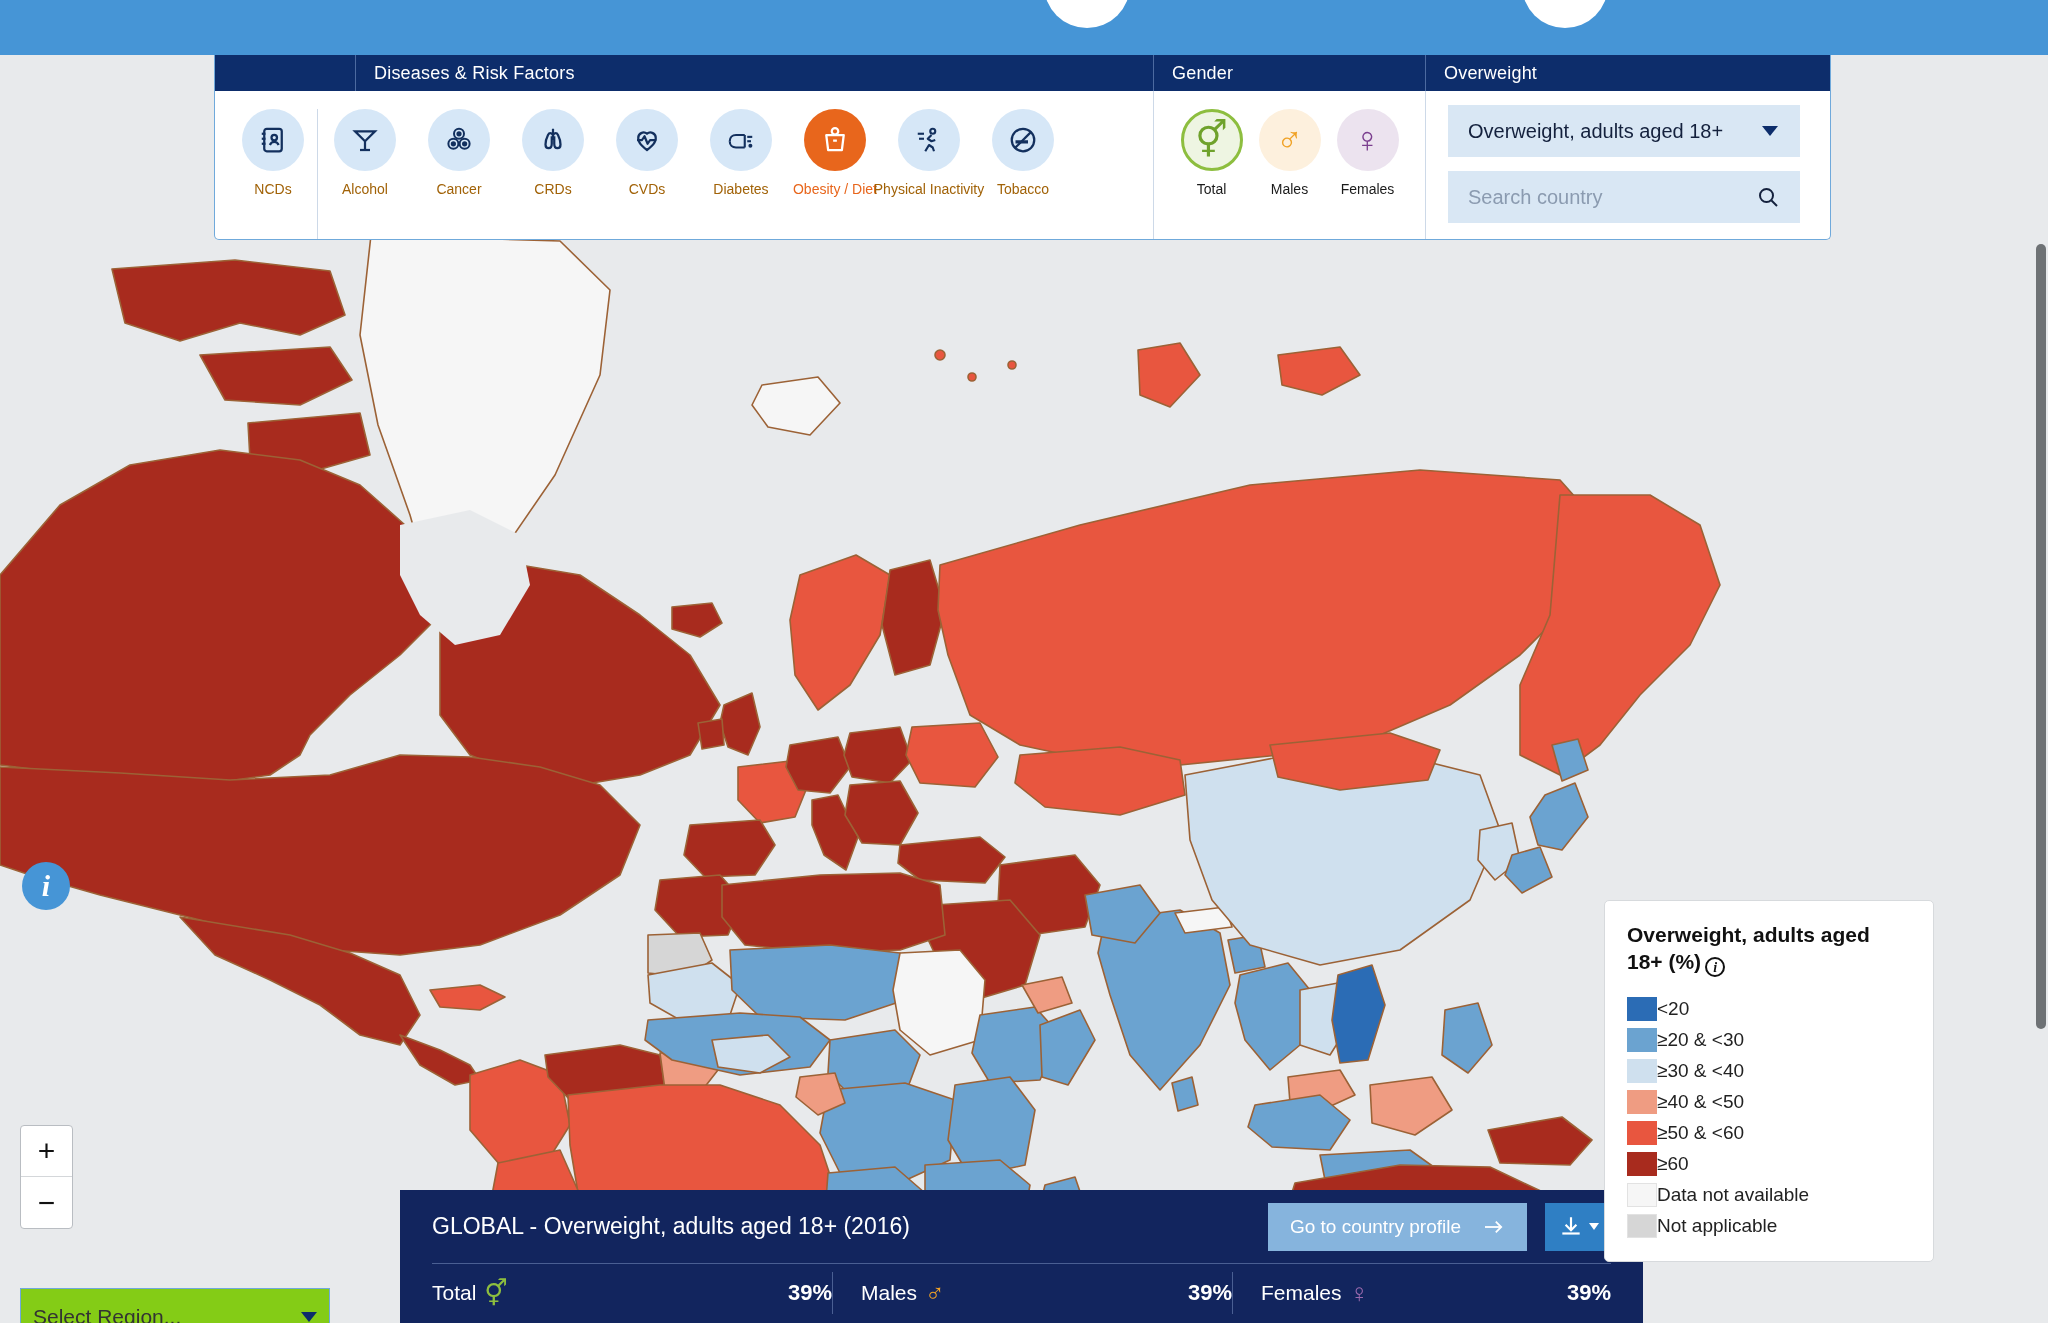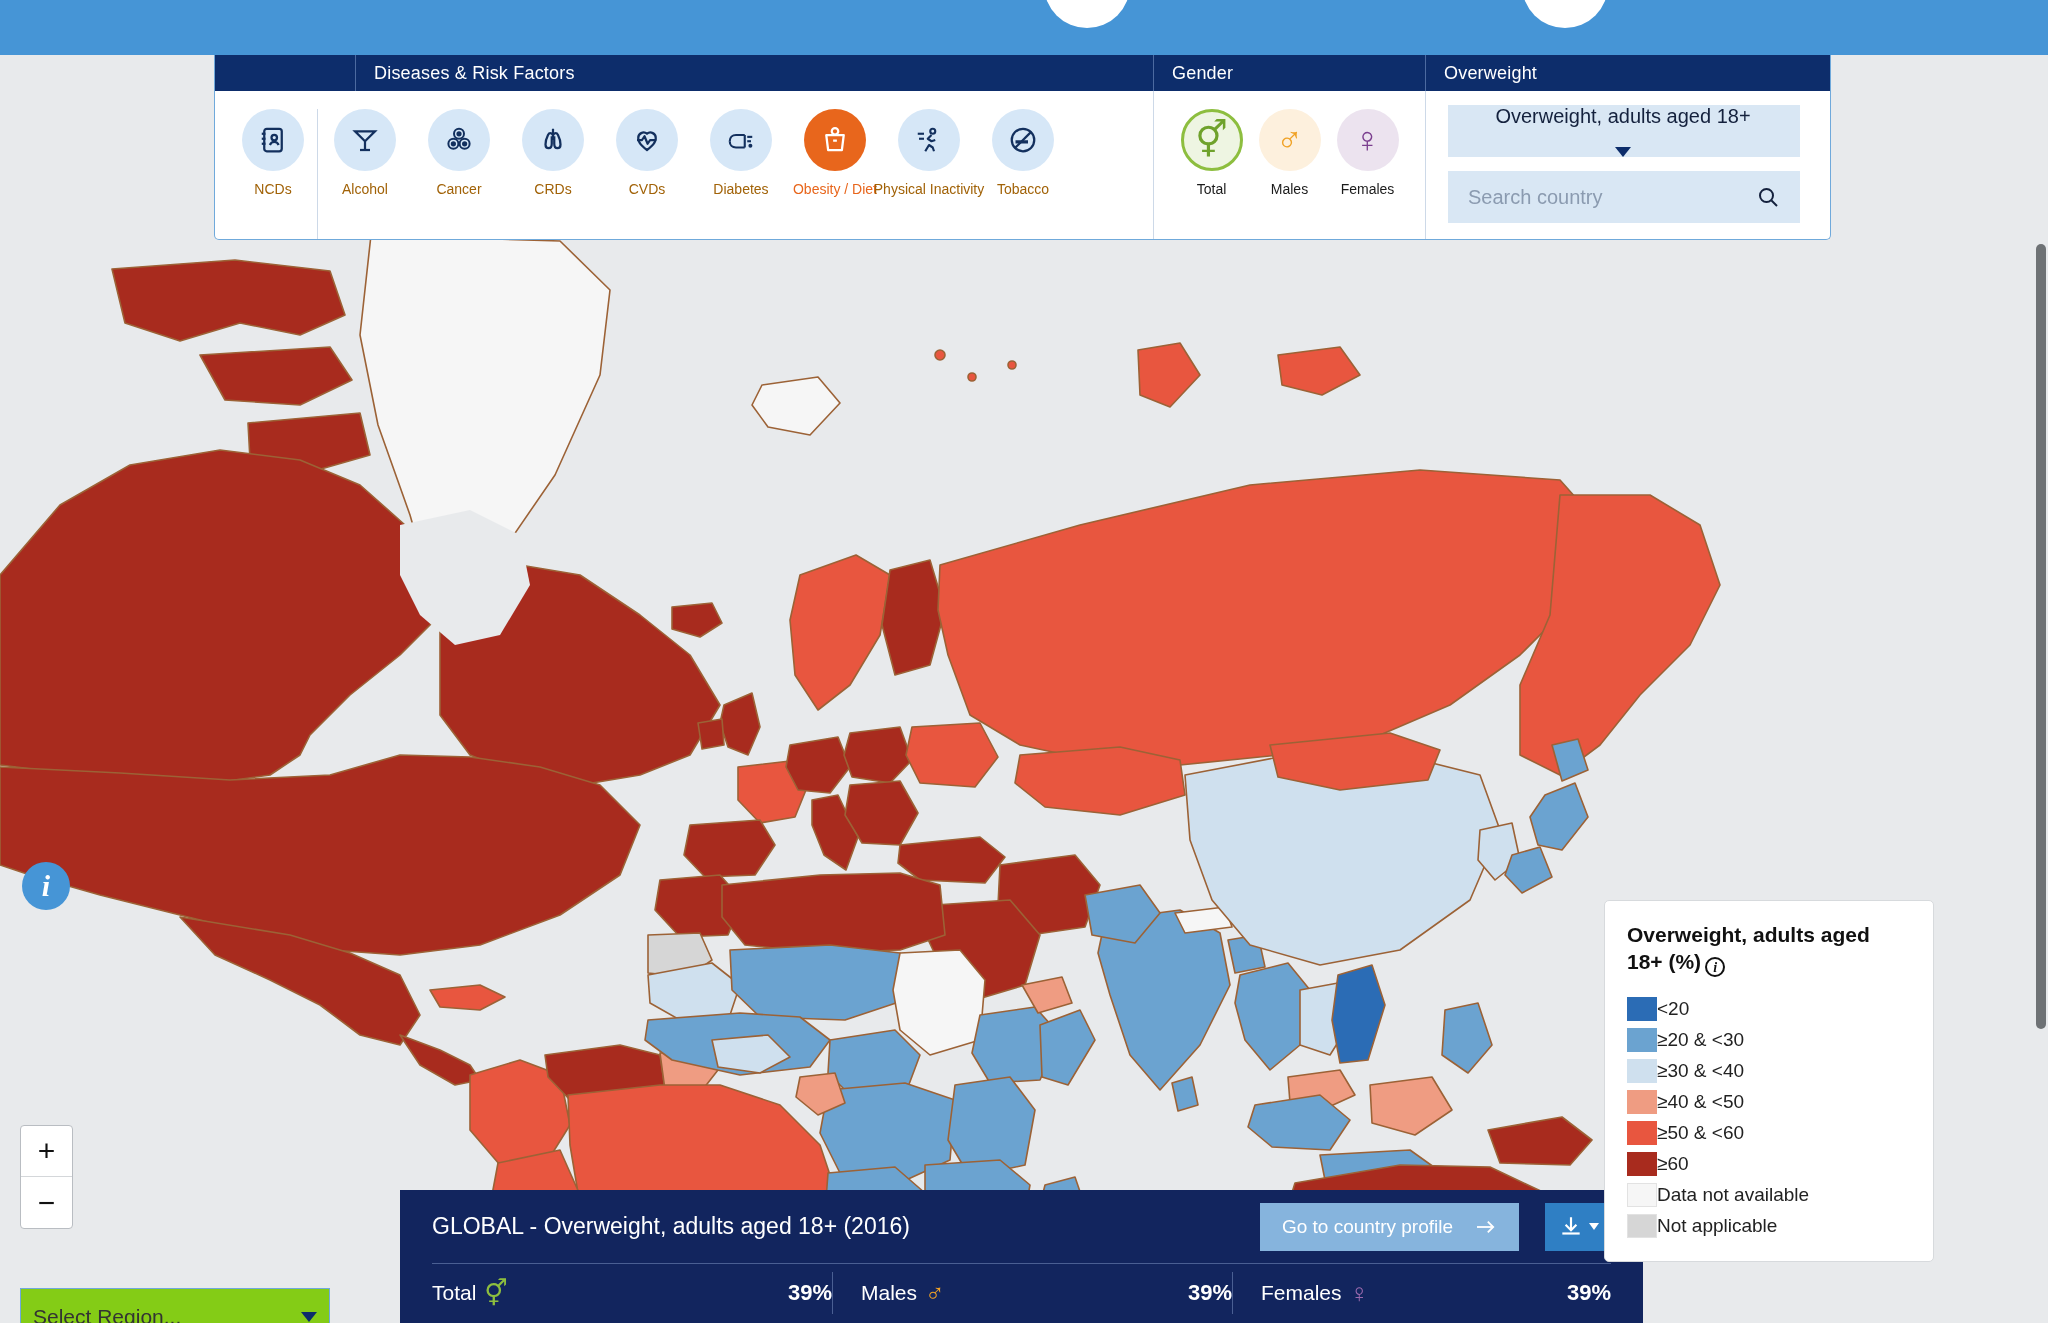--- a/index.html
+++ b/index.html
@@ -153,21 +153,20 @@
     background: #d9e7f4;
     border: none;
     display: flex;
     align-items: center;
     justify-content: space-between;
     padding: 0 22px 0 20px;
     font-size: 20px;
     color: #14213d;
     cursor: pointer;
     width: 352px;
-    flex-direction: column;
   }
   .caret {
     width: 0; height: 0;
     border-left: 8px solid transparent;
     border-right: 8px solid transparent;
     border-top: 10px solid #0d2d6b;
   }
   .ind-search {
     margin-top: 14px;
     height: 52px;
@@ -272,21 +271,21 @@
     height: 74px;
     display: flex;
     align-items: center;
     justify-content: space-between;
     border-bottom: 1px solid #4a5f93;
   }
   .bp-title {
     color: #ffffff;
     font-size: 23px;
   }
-  .bp-actions { display: flex; align-items: flex-end; gap: 26px; }
+  .bp-actions { display: flex; align-items: flex-end; gap: 18px; }
   .btn-profile {
     background: #86b4dd;
     color: #ffffff;
     font-size: 19px;
     height: 48px;
     padding: 0 22px;
     display: flex;
     align-items: center;
     gap: 22px;
     cursor: pointer;

